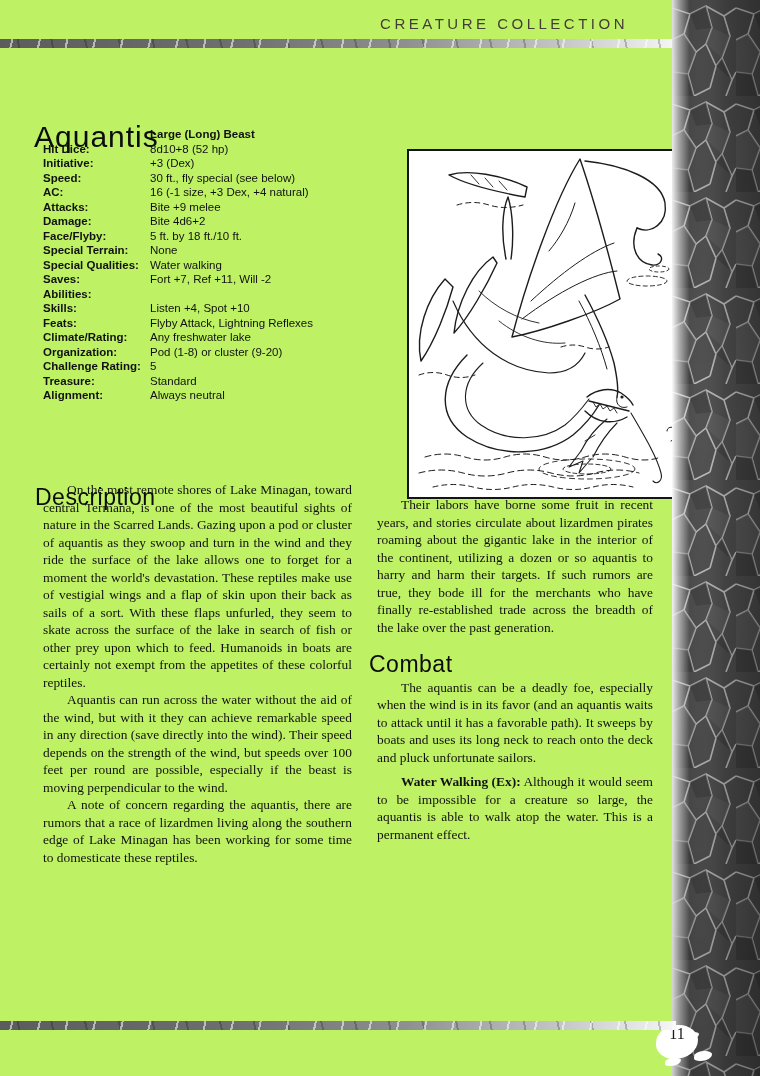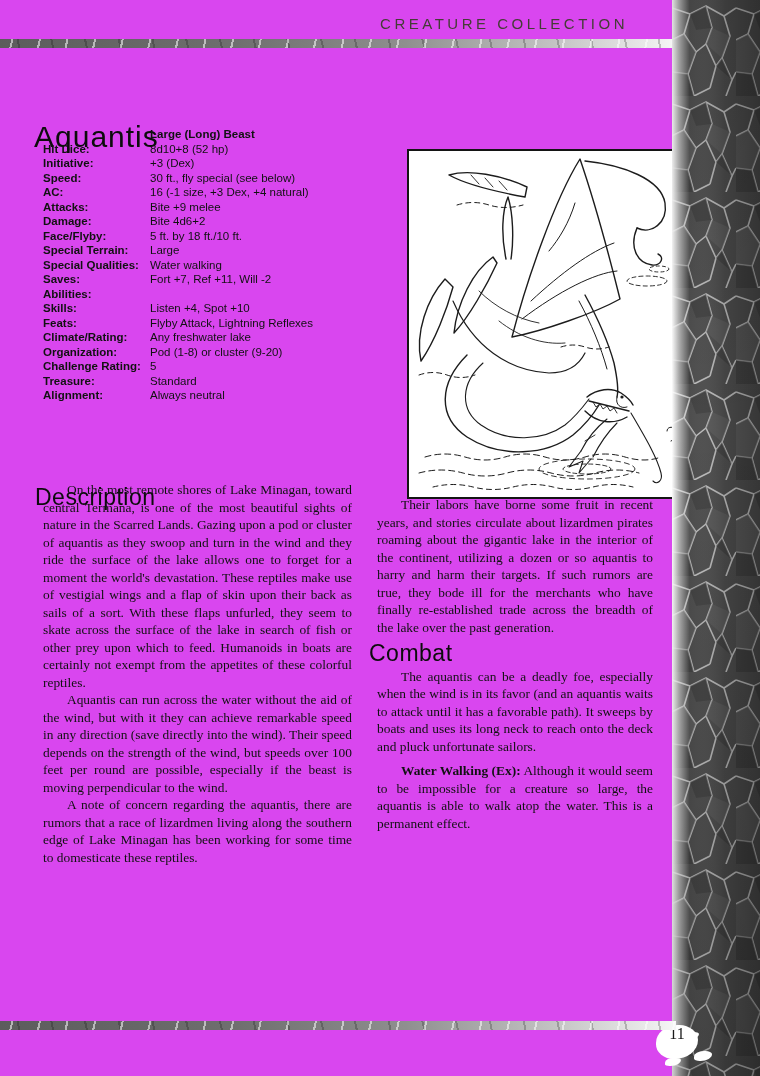--- a/index.html
+++ b/index.html
@@ -1,17 +1,17 @@
 <!DOCTYPE html>
 <html><head>
 <meta charset="utf-8">
 <style>
   html,body { margin:0; padding:0; background:#ffffff; }
   .page {
-    position:relative; width:760px; height:1076px; background:#d946ef;
+    position:relative; width:760px; height:1076px; background:#bef264;
     font-family:"Liberation Serif", serif; color:#111; overflow:hidden;
   }
 
   
   .book-title {
     position:absolute; top:15px; right:132px;
     font-family:"Liberation Sans", sans-serif; font-size:15px; font-weight:400;
     letter-spacing:3.5px; color:#443d35;
   }
 
@@ -61,21 +61,21 @@
   
   .left-col {
     position:absolute; left:43px; top:481px; width:309px;
     font-size:13.4px; line-height:17.5px; text-align:justify;
   }
   .right-col {
     position:absolute; left:377px; top:496px; width:276px;
     font-size:13.4px; line-height:17.5px; text-align:justify;
   }
   .left-col p, .right-col p { margin:0; text-indent:24px; }
-  .right-col .combat-heading { margin:9px 0 5px -8px; text-indent:0; }
+  .right-col .combat-heading { margin:20px 0 5px -8px; text-indent:0; }
   .right-col .ww-para { margin-top:7px; }
   .ww-lead { font-weight:700; }
 
   
   .figure {
     position:absolute; left:367px; top:133px; width:276px; height:346px;
     border:2.5px solid #141414; background:#fff; box-sizing:content-box;
   }
   .figure svg { display:block; }
 </style>
@@ -114,21 +114,21 @@
     <div class="sb-row">
         <span class="sb-label">Damage:</span>
         <span class="sb-value">Bite 4d6+2</span>
       </div>
     <div class="sb-row">
         <span class="sb-label">Face/Flyby:</span>
         <span class="sb-value">5 ft. by 18 ft./10 ft.</span>
       </div>
     <div class="sb-row">
         <span class="sb-label">Special Terrain:</span>
-        <span class="sb-value">Large</span>
+        <span class="sb-value">None</span>
       </div>
     <div class="sb-row">
         <span class="sb-label">Special Qualities:</span>
         <span class="sb-value">Water walking</span>
       </div>
     <div class="sb-row">
         <span class="sb-label">Saves:</span>
         <span class="sb-value">Fort +7, Ref +11, Will -2</span>
       </div>
     <div class="sb-row">

